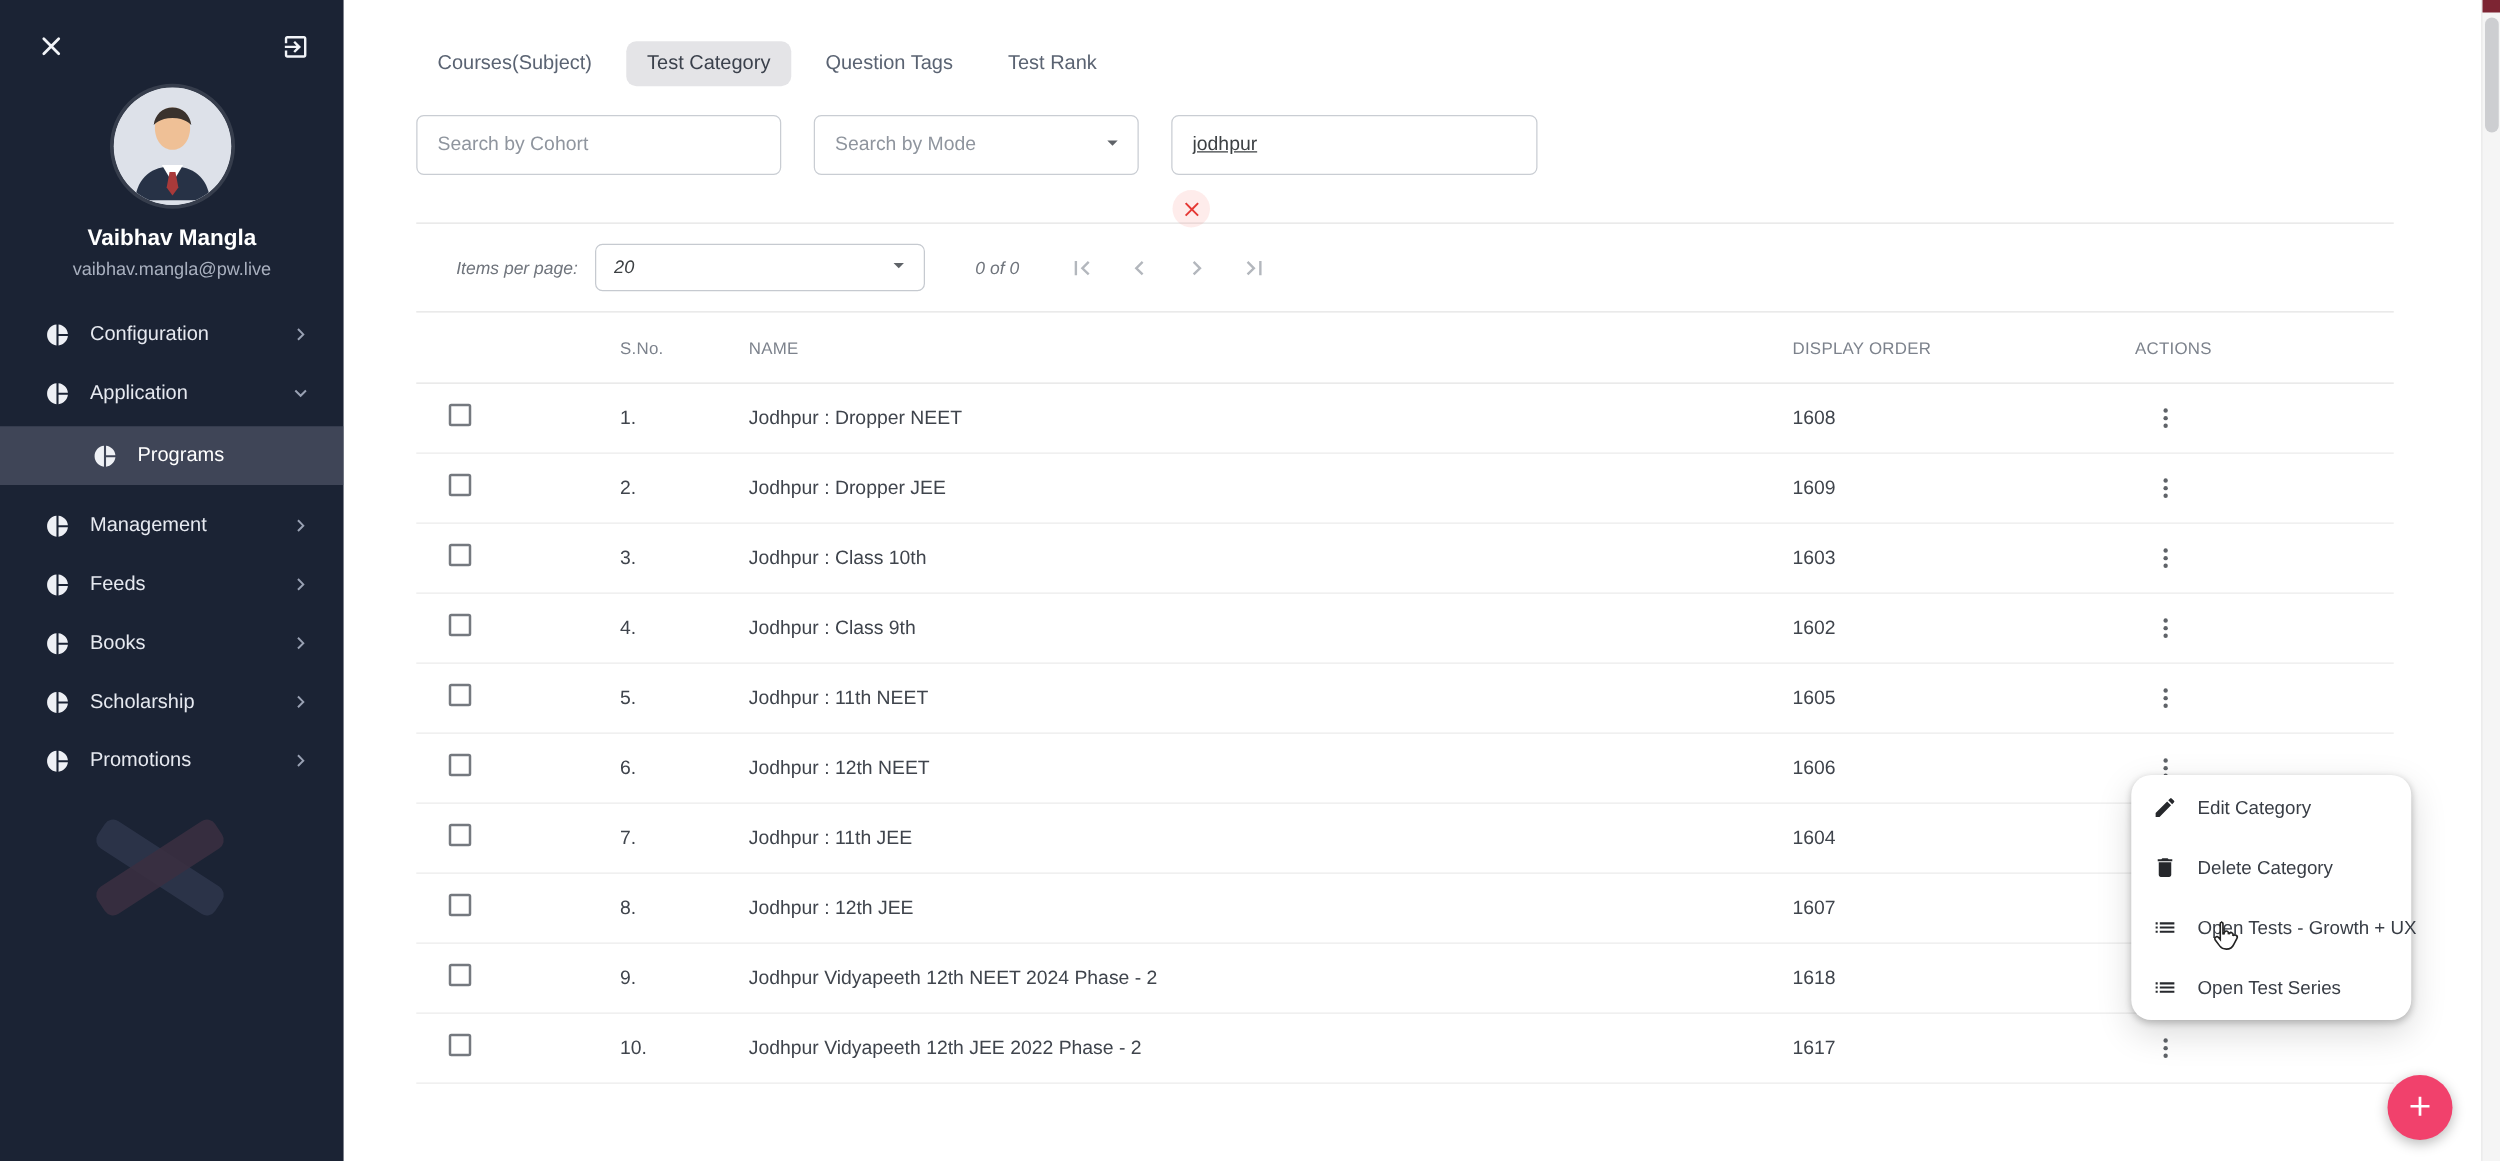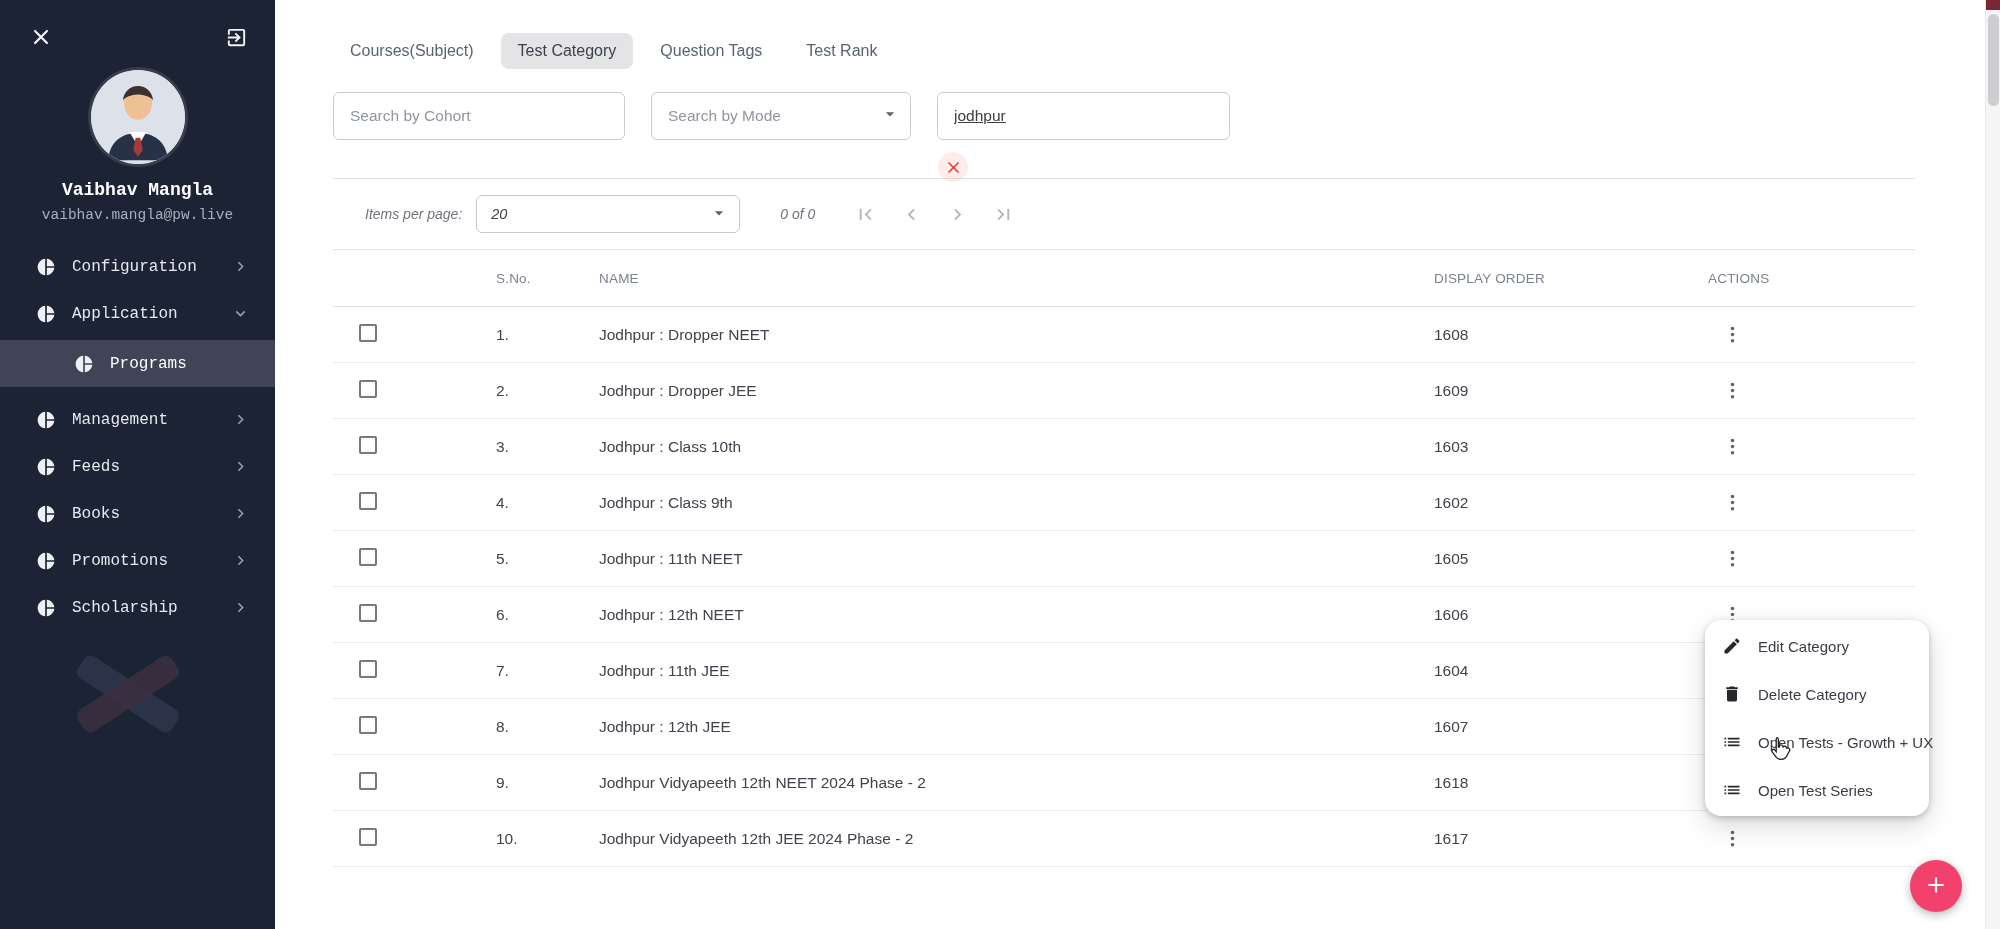--- a/index.html
+++ b/index.html
@@ -2,21 +2,21 @@
 <html><head>
 <meta charset="utf-8">
 <style>
   * { box-sizing: border-box; margin: 0; padding: 0; }
   html,body { width:2000px; height:929px; overflow:hidden; }
   body {
     font-family: "Liberation Sans", "DejaVu Sans", sans-serif;
     background:#fff; position:relative; color:#3c4043;
   }
   
-  .sidebar { position:absolute; left:0; top:0; width:275px; height:929px; background:#1b2334;font-family:Liberation Mono, monospace; }
+  .sidebar { position:absolute; left:0; top:0; width:275px; height:929px; background:#1b2334; }
   .sidebar-top { display:flex; justify-content:space-between; align-items:center; padding:24px 26px 0 28px; }
   .icon-btn { background:none; border:none; padding:0; cursor:pointer; color:#f2f4f8; width:26px; height:26px; display:flex; align-items:center; justify-content:center; }
   .avatar { width:94px; height:94px; border-radius:50%; background:#dde1e9; margin:20px auto 0; overflow:hidden; box-shadow:0 0 0 3px rgba(255,255,255,0.12); }
   .user-name { text-align:center; font-size:18px; font-weight:700; color:#ffffff; margin-top:16px; }
   .user-email { text-align:center; font-size:14.5px; color:#a9b0bf; margin-top:7px; }
   .menu { margin-top:20px; }
   .menu-item { height:47px; display:flex; align-items:center; padding:0 26px 0 36px; font-size:16px; color:#e6e9f0; cursor:pointer; white-space:nowrap; }
   .mi-icon { width:20px; height:20px; margin-right:16px; color:#eef0f5; flex:none; }
   .mi-icon svg { width:20px; height:20px; display:block; }
   .mi-chevron { margin-left:auto; color:#99a1b3; display:flex; }
@@ -180,34 +180,34 @@
               <path d="M9 6l6 6-6 6"></path>
             </svg>
           </span>
       </div>
       <div class="menu-item">
         <span class="mi-icon">
             <svg viewBox="0 0 24 24" fill="currentColor">
               <path d="M11,2V22C5.9,21.5 2,17.2 2,12C2,6.8 5.9,2.5 11,2M13,2V11H22C21.5,6.2 17.8,2.5 13,2M13,13V22C17.7,21.5 21.5,17.8 22,13H13Z"></path>
             </svg>
           </span>
+        <span class="mi-label">Scholarship</span>
+        <span class="mi-chevron">
+            <svg viewBox="0 0 24 24" fill="none" stroke="currentColor" stroke-width="2.2">
+              <path d="M9 6l6 6-6 6"></path>
+            </svg>
+          </span>
+      </div>
+      <div class="menu-item">
+        <span class="mi-icon">
+            <svg viewBox="0 0 24 24" fill="currentColor">
+              <path d="M11,2V22C5.9,21.5 2,17.2 2,12C2,6.8 5.9,2.5 11,2M13,2V11H22C21.5,6.2 17.8,2.5 13,2M13,13V22C17.7,21.5 21.5,17.8 22,13H13Z"></path>
+            </svg>
+          </span>
         <span class="mi-label">Promotions</span>
-        <span class="mi-chevron">
-            <svg viewBox="0 0 24 24" fill="none" stroke="currentColor" stroke-width="2.2">
-              <path d="M9 6l6 6-6 6"></path>
-            </svg>
-          </span>
-      </div>
-      <div class="menu-item">
-        <span class="mi-icon">
-            <svg viewBox="0 0 24 24" fill="currentColor">
-              <path d="M11,2V22C5.9,21.5 2,17.2 2,12C2,6.8 5.9,2.5 11,2M13,2V11H22C21.5,6.2 17.8,2.5 13,2M13,13V22C17.7,21.5 21.5,17.8 22,13H13Z"></path>
-            </svg>
-          </span>
-        <span class="mi-label">Scholarship</span>
         <span class="mi-chevron">
             <svg viewBox="0 0 24 24" fill="none" stroke="currentColor" stroke-width="2.2">
               <path d="M9 6l6 6-6 6"></path>
             </svg>
           </span>
       </div>
     </nav>
 
     <div class="watermark">
       <div class="wm-bar b1"></div>
@@ -415,21 +415,21 @@
                 <circle cx="12" cy="5" r="2"></circle>
                 <circle cx="12" cy="12" r="2"></circle>
                 <circle cx="12" cy="19" r="2"></circle>
               </svg>
             </button>
           </div>
       </div>
       <div class="trow row-grid">
         <div class="cell-check"><span class="checkbox"></span></div>
         <div class="cell-pad">10.</div>
-        <div>Jodhpur Vidyapeeth 12th JEE 2024 Phase - 2</div>
+        <div>Jodhpur Vidyapeeth 12th JEE 2022 Phase - 2</div>
         <div>1617</div>
         <div>
             <button class="kebab">
               <svg viewBox="0 0 24 24">
                 <circle cx="12" cy="5" r="2"></circle>
                 <circle cx="12" cy="12" r="2"></circle>
                 <circle cx="12" cy="19" r="2"></circle>
               </svg>
             </button>
           </div>

